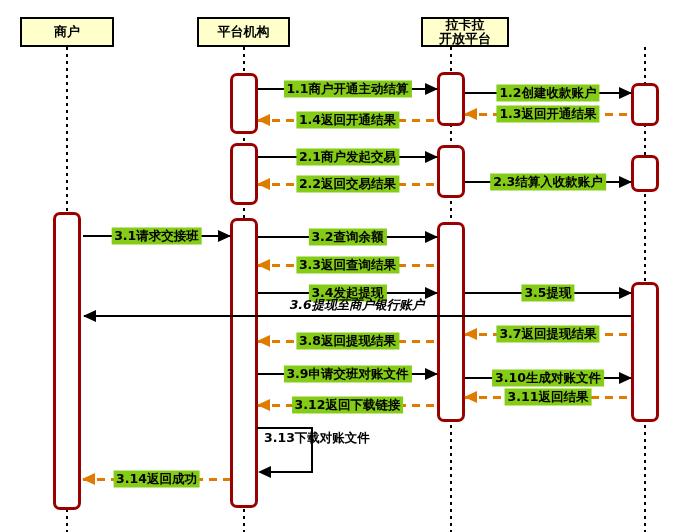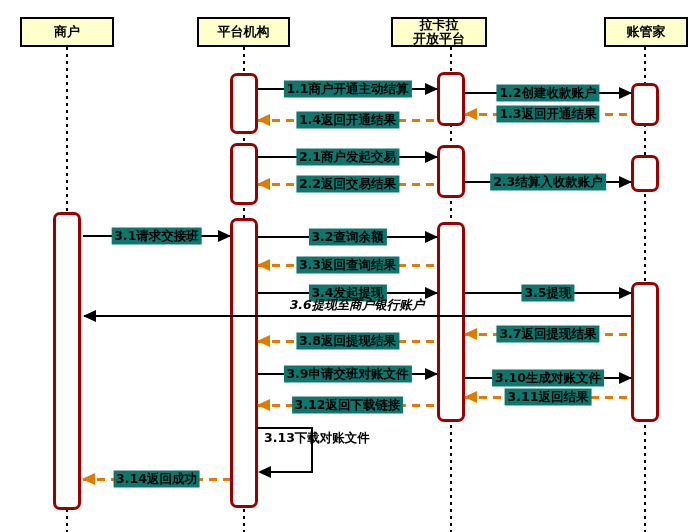--- a/index.html
+++ b/index.html
@@ -66,21 +66,21 @@
   .msg .head {
     position: absolute; width: 0; height: 0; top: -6px;
     border-style: solid; z-index: 4;
   }
   .msg.right .head { right: -1px; border-width: 6px 0 6px 13px; border-color: transparent transparent transparent #000; }
   .msg.left  .head { left: -1px;  border-width: 6px 13px 6px 0;  border-color: transparent #000 transparent transparent; }
   .msg.dashed.left  .head { border-right-color: #E07B00; }
   .msg .label {
     position: absolute; left: 50%; top: 0;
     transform: translate(-50%, -50%);
-    background: #0f766e; padding: 0 3px;
+    background: #84cc16; padding: 0 3px;
     font-size: 12.5px; font-weight: bold; color: #000;
     white-space: nowrap;
   }
   .msg.label-above .label {
     transform: translate(-50%, -100%);
     top: -2px; background: transparent; padding: 0; font-style: italic;
   }
 
   
   .loop-seg { position: absolute; background: #000; z-index: 3; }
@@ -106,26 +106,23 @@
   <div class="lifeline" style="left:243px"></div>
   <div class="lifeline" style="left:450px"></div>
   <div class="lifeline" style="left:644px"></div>
 
   <div class="actor" style="left:20px;width:94px">
     <span>商户</span>
   </div>
   <div class="actor" style="left:197px;width:93px">
     <span>平台机构</span>
   </div>
-  <div class="actor" style="left:391px;width:96px">
+  <div class="actor" style="left:421px;width:88px">
     <span>拉卡拉
 开放平台</span>
-  </div>
-  <div class="actor" style="left:604px;width:84px">
-    <span>账管家</span>
   </div>
 
   <div class="activation" style="left:230px;top:73px;height:61px"></div>
   <div class="activation" style="left:437px;top:72px;height:54px"></div>
   <div class="activation" style="left:631px;top:83px;height:43px"></div>
   <div class="activation" style="left:230px;top:143px;height:62px"></div>
   <div class="activation" style="left:437px;top:145px;height:53px"></div>
   <div class="activation" style="left:631px;top:155px;height:37px"></div>
   <div class="activation" style="left:53px;top:212px;height:298px"></div>
   <div class="activation" style="left:230px;top:218px;height:290px"></div>

